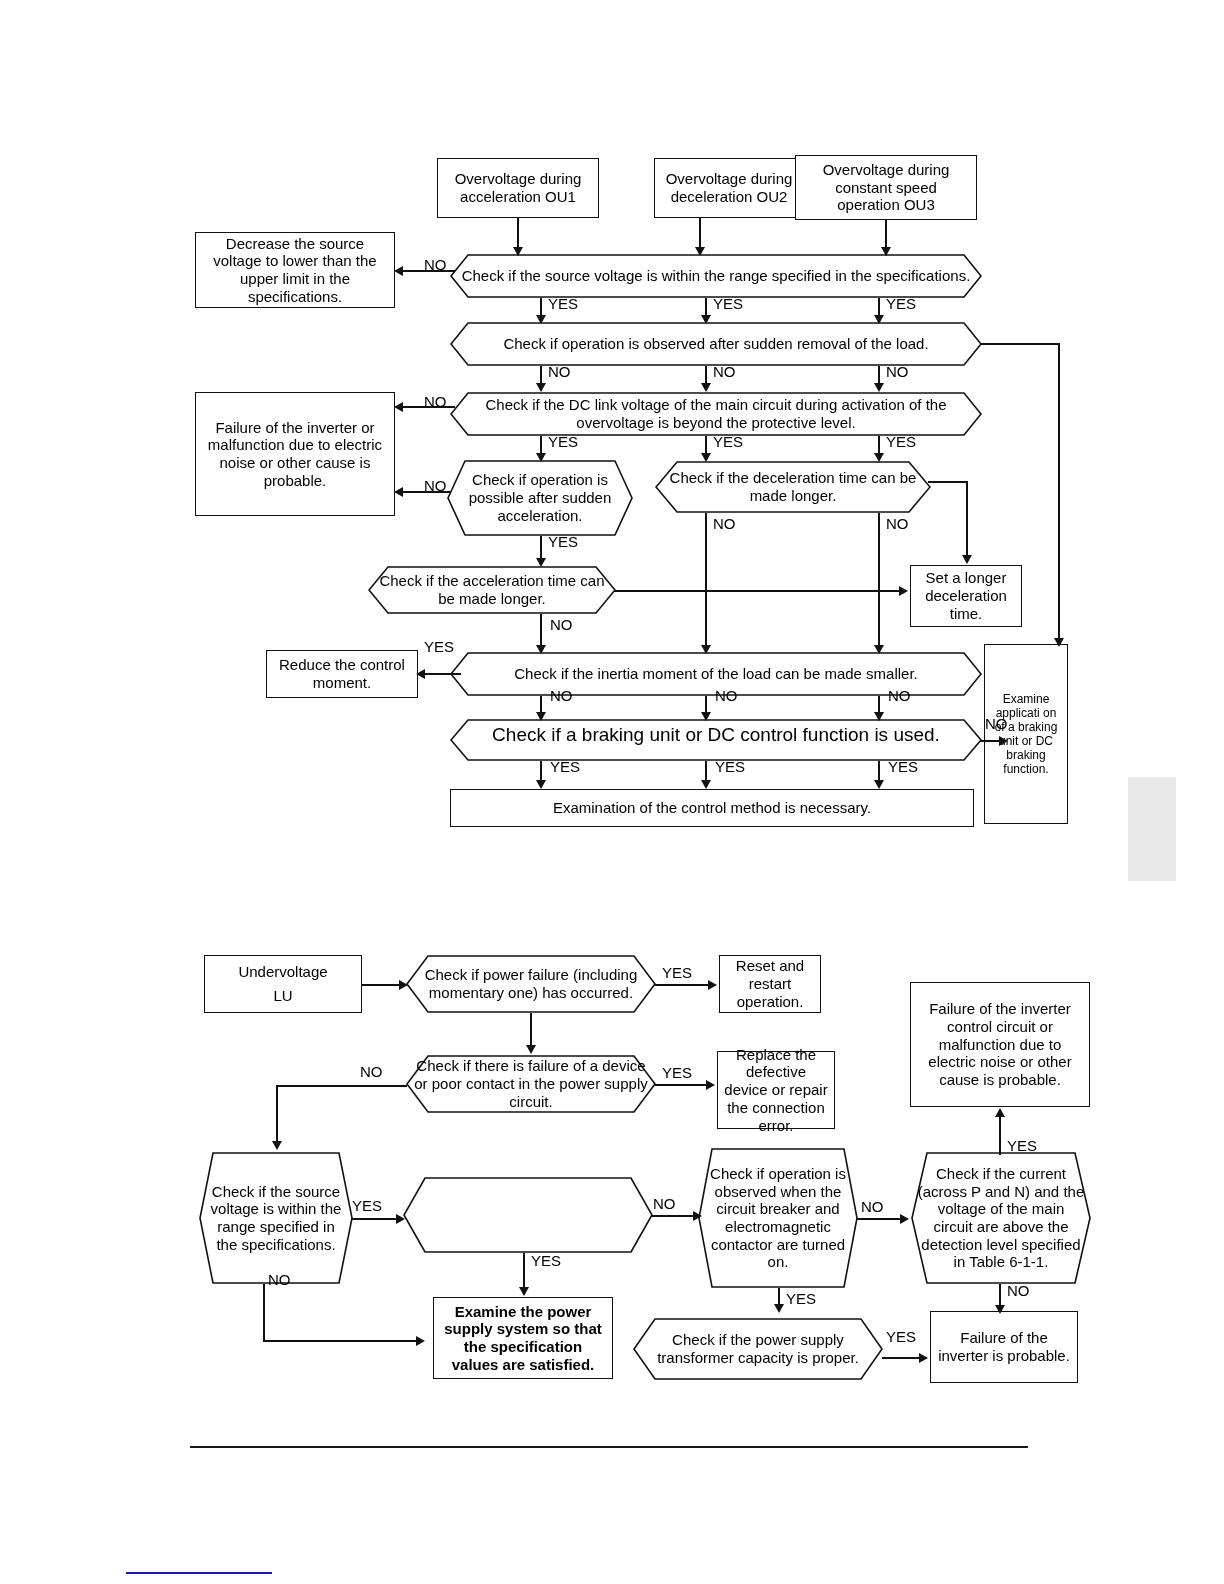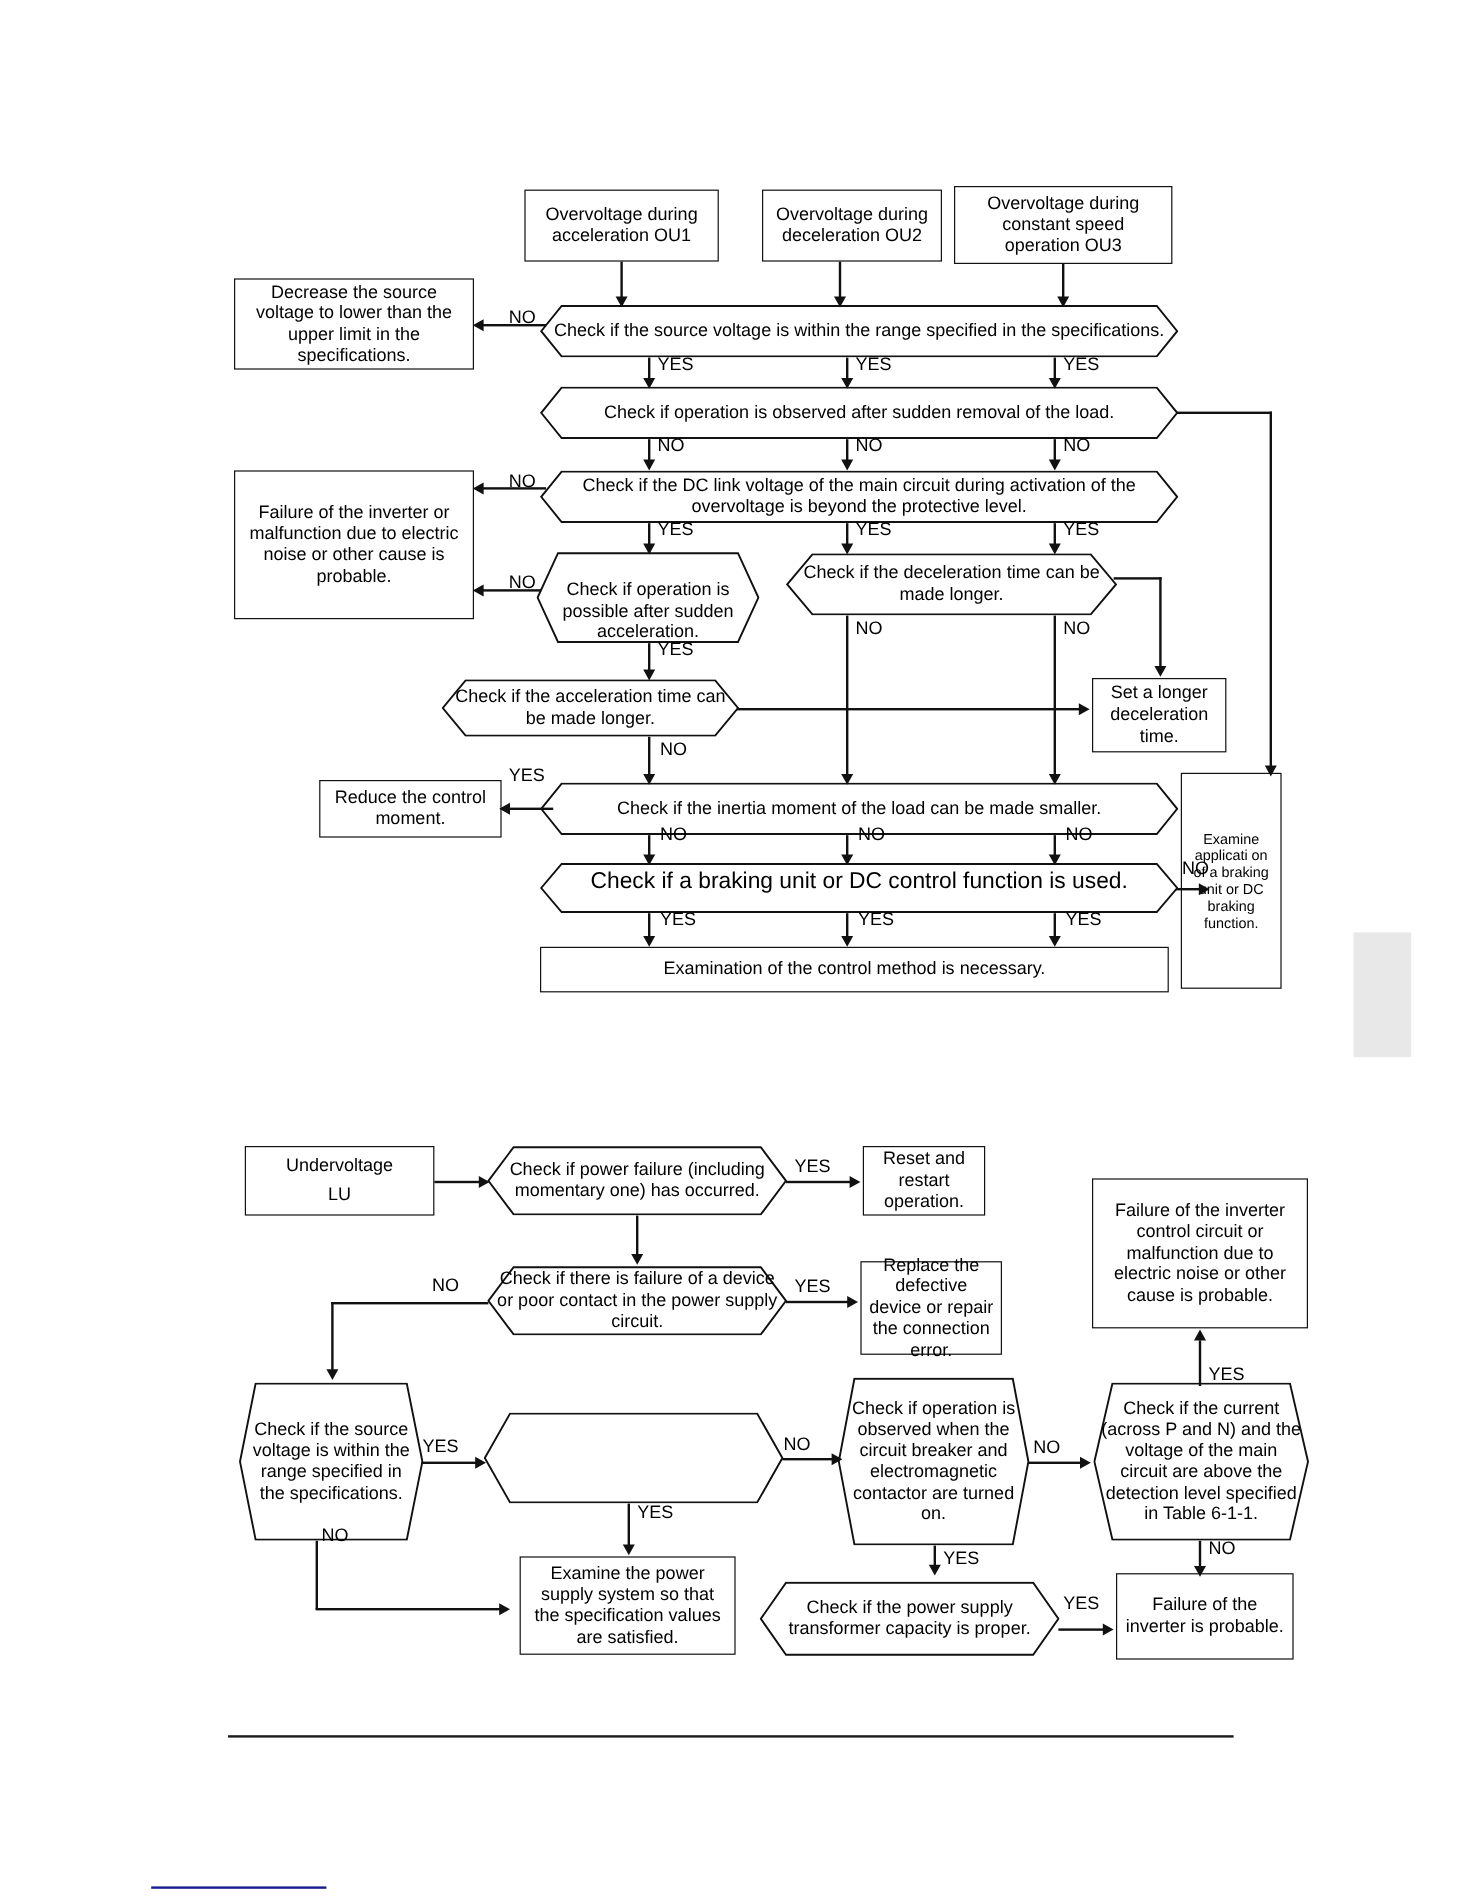--- a/index.html
+++ b/index.html
@@ -35,21 +35,21 @@
 </head>
 <body>
 
 <div class="page">
 
   <div>
 
     <div class="node box" style="left:437px;top:158px;width:162px;height:60px;font-size:15px;">
       <span class="nodetxt">Overvoltage during acceleration OU1</span>
     </div>
-    <div class="node box" style="left:635px;top:158px;width:150px;height:60px;font-size:15px;">
+    <div class="node box" style="left:654px;top:158px;width:150px;height:60px;font-size:15px;">
       <span class="nodetxt">Overvoltage during deceleration OU2</span>
     </div>
     <div class="node box" style="left:795px;top:155px;width:182px;height:65px;font-size:15px;">
       <span class="nodetxt">Overvoltage during constant speed operation OU3</span>
     </div>
 
     <div class="ln lnv" style="left:517px;top:218px;height:34px;"></div>
     <div class="arw arw-d" style="left:513px;top:247px;"></div>
     <div class="ln lnv" style="left:699px;top:218px;height:34px;"></div>
     <div class="arw arw-d" style="left:695px;top:247px;"></div>
@@ -126,21 +126,21 @@
     <div class="lbl" style="left:548px;top:434px;">YES</div>
 
     <div class="ln lnv" style="left:705px;top:436px;height:23px;"></div>
     <div class="arw arw-d" style="left:701px;top:453px;"></div>
     <div class="lbl" style="left:713px;top:434px;">YES</div>
 
     <div class="ln lnv" style="left:878px;top:436px;height:23px;"></div>
     <div class="arw arw-d" style="left:874px;top:453px;"></div>
     <div class="lbl" style="left:886px;top:434px;">YES</div>
 
-    <div class="node hex" style="left:447px;top:460px;width:186px;height:76px;font-size:15px;align-items:flex-end;">
+    <div class="node hex" style="left:447px;top:460px;width:186px;height:76px;font-size:15px;">
       <svg class="hx" viewBox="0 0 186 76" preserveAspectRatio="none">
         <polygon points="18,1 168,1 185,38 168,75 18,75 1,38" fill="#fff" stroke="#111" stroke-width="1.6" vector-effect="non-scaling-stroke"></polygon>
       </svg>
       <span class="nodetxt">Check if operation is possible after sudden acceleration.</span>
     </div>
 
     <div class="ln lnh" style="left:399px;top:491px;width:52px;"></div>
     <div class="arw arw-l" style="left:394px;top:487px;"></div>
     <div class="lbl" style="left:424px;top:478px;">NO</div>
 
@@ -317,21 +317,21 @@
     </div>
 
     <div class="ln lnh" style="left:652px;top:1215px;width:46px;"></div>
     <div class="arw arw-r" style="left:693px;top:1211px;"></div>
     <div class="lbl" style="left:653px;top:1196px;">NO</div>
 
     <div class="ln lnv" style="left:523px;top:1253px;height:38px;"></div>
     <div class="arw arw-d" style="left:519px;top:1287px;"></div>
     <div class="lbl" style="left:531px;top:1253px;">YES</div>
 
-    <div class="node box" style="left:433px;top:1297px;width:180px;height:82px;font-size:15px;">
+    <div class="node box" style="left:433px;top:1297px;width:180px;height:82px;font-size:15px;font-weight:bold;">
       <span class="nodetxt">Examine the power supply system so that the specification values are satisfied.</span>
     </div>
 
     <div class="node hex" style="left:698px;top:1148px;width:160px;height:140px;font-size:15px;">
       <svg class="hx" viewBox="0 0 160 140" preserveAspectRatio="none">
         <polygon points="14,1 146,1 159,70 146,139 14,139 1,70" fill="#fff" stroke="#111" stroke-width="1.6" vector-effect="non-scaling-stroke"></polygon>
       </svg>
       <span class="nodetxt">Check if operation is observed when the circuit breaker and electromagnetic contactor are turned on.</span>
     </div>
 

